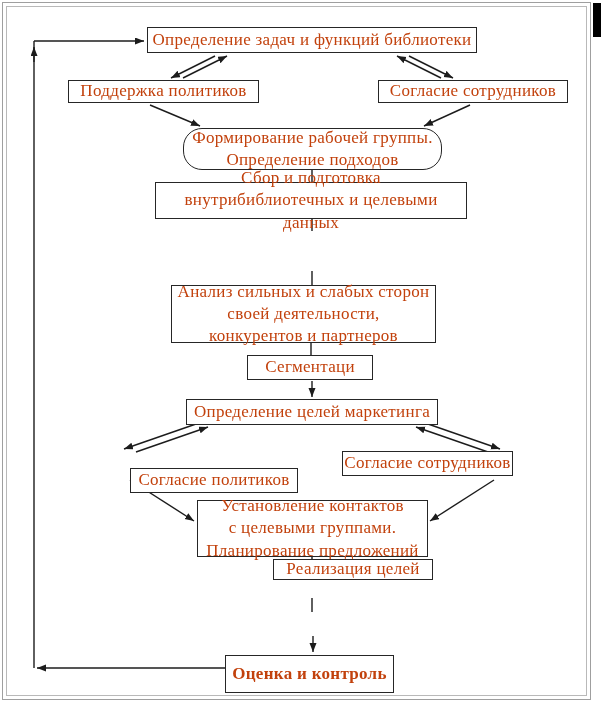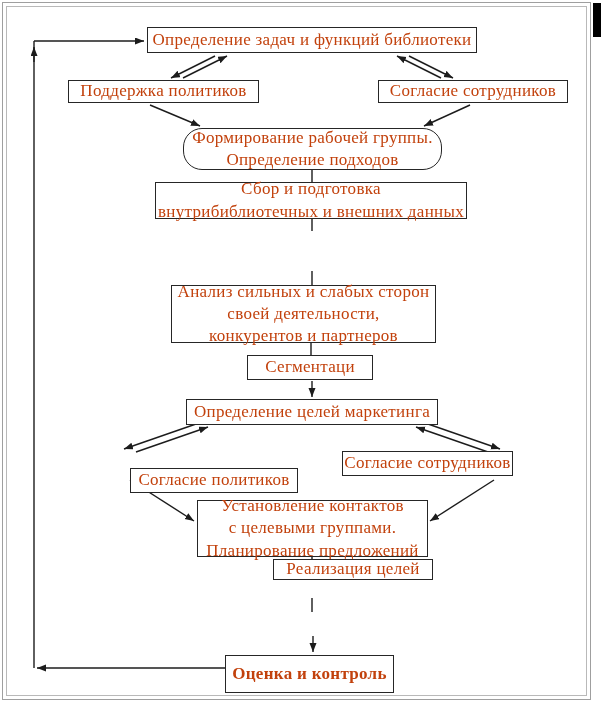--- a/index.html
+++ b/index.html
@@ -83,21 +83,21 @@
   <div class="node" style="left:147px; top:27px; width:330px; height:26px;">Определение задач и функций библиотеки</div>
 
   <div class="node" style="left:52px; top:80px; width:191px; height:23px;margin-left:16px;">Поддержка политиков</div>
 
   <div class="node" style="left:378px; top:80px; width:190px; height:23px;">Согласие сотрудников</div>
 
   <div class="node" style="left:183px; top:128px; width:259px; height:42px;border-radius:19px;">Формирование рабочей группы.
 Определение подходов</div>
 
   <div class="node" style="left:155px; top:182px; width:312px; height:37px;">Сбор и подготовка
-внутрибиблиотечных и внешних данных</div>
+внутрибиблиотечных и целевыми данных</div>
 
 
   <div class="node" style="left:171px; top:285px; width:265px; height:58px;">Анализ сильных и слабых сторон
 своей деятельности,
 конкурентов и партнеров</div>
 
   <div class="node" style="left:247px; top:355px; width:126px; height:25px;">Сегментаци</div>
 
   <div class="node" style="left:186px; top:399px; width:252px; height:26px;">Определение целей маркетинга</div>
 

